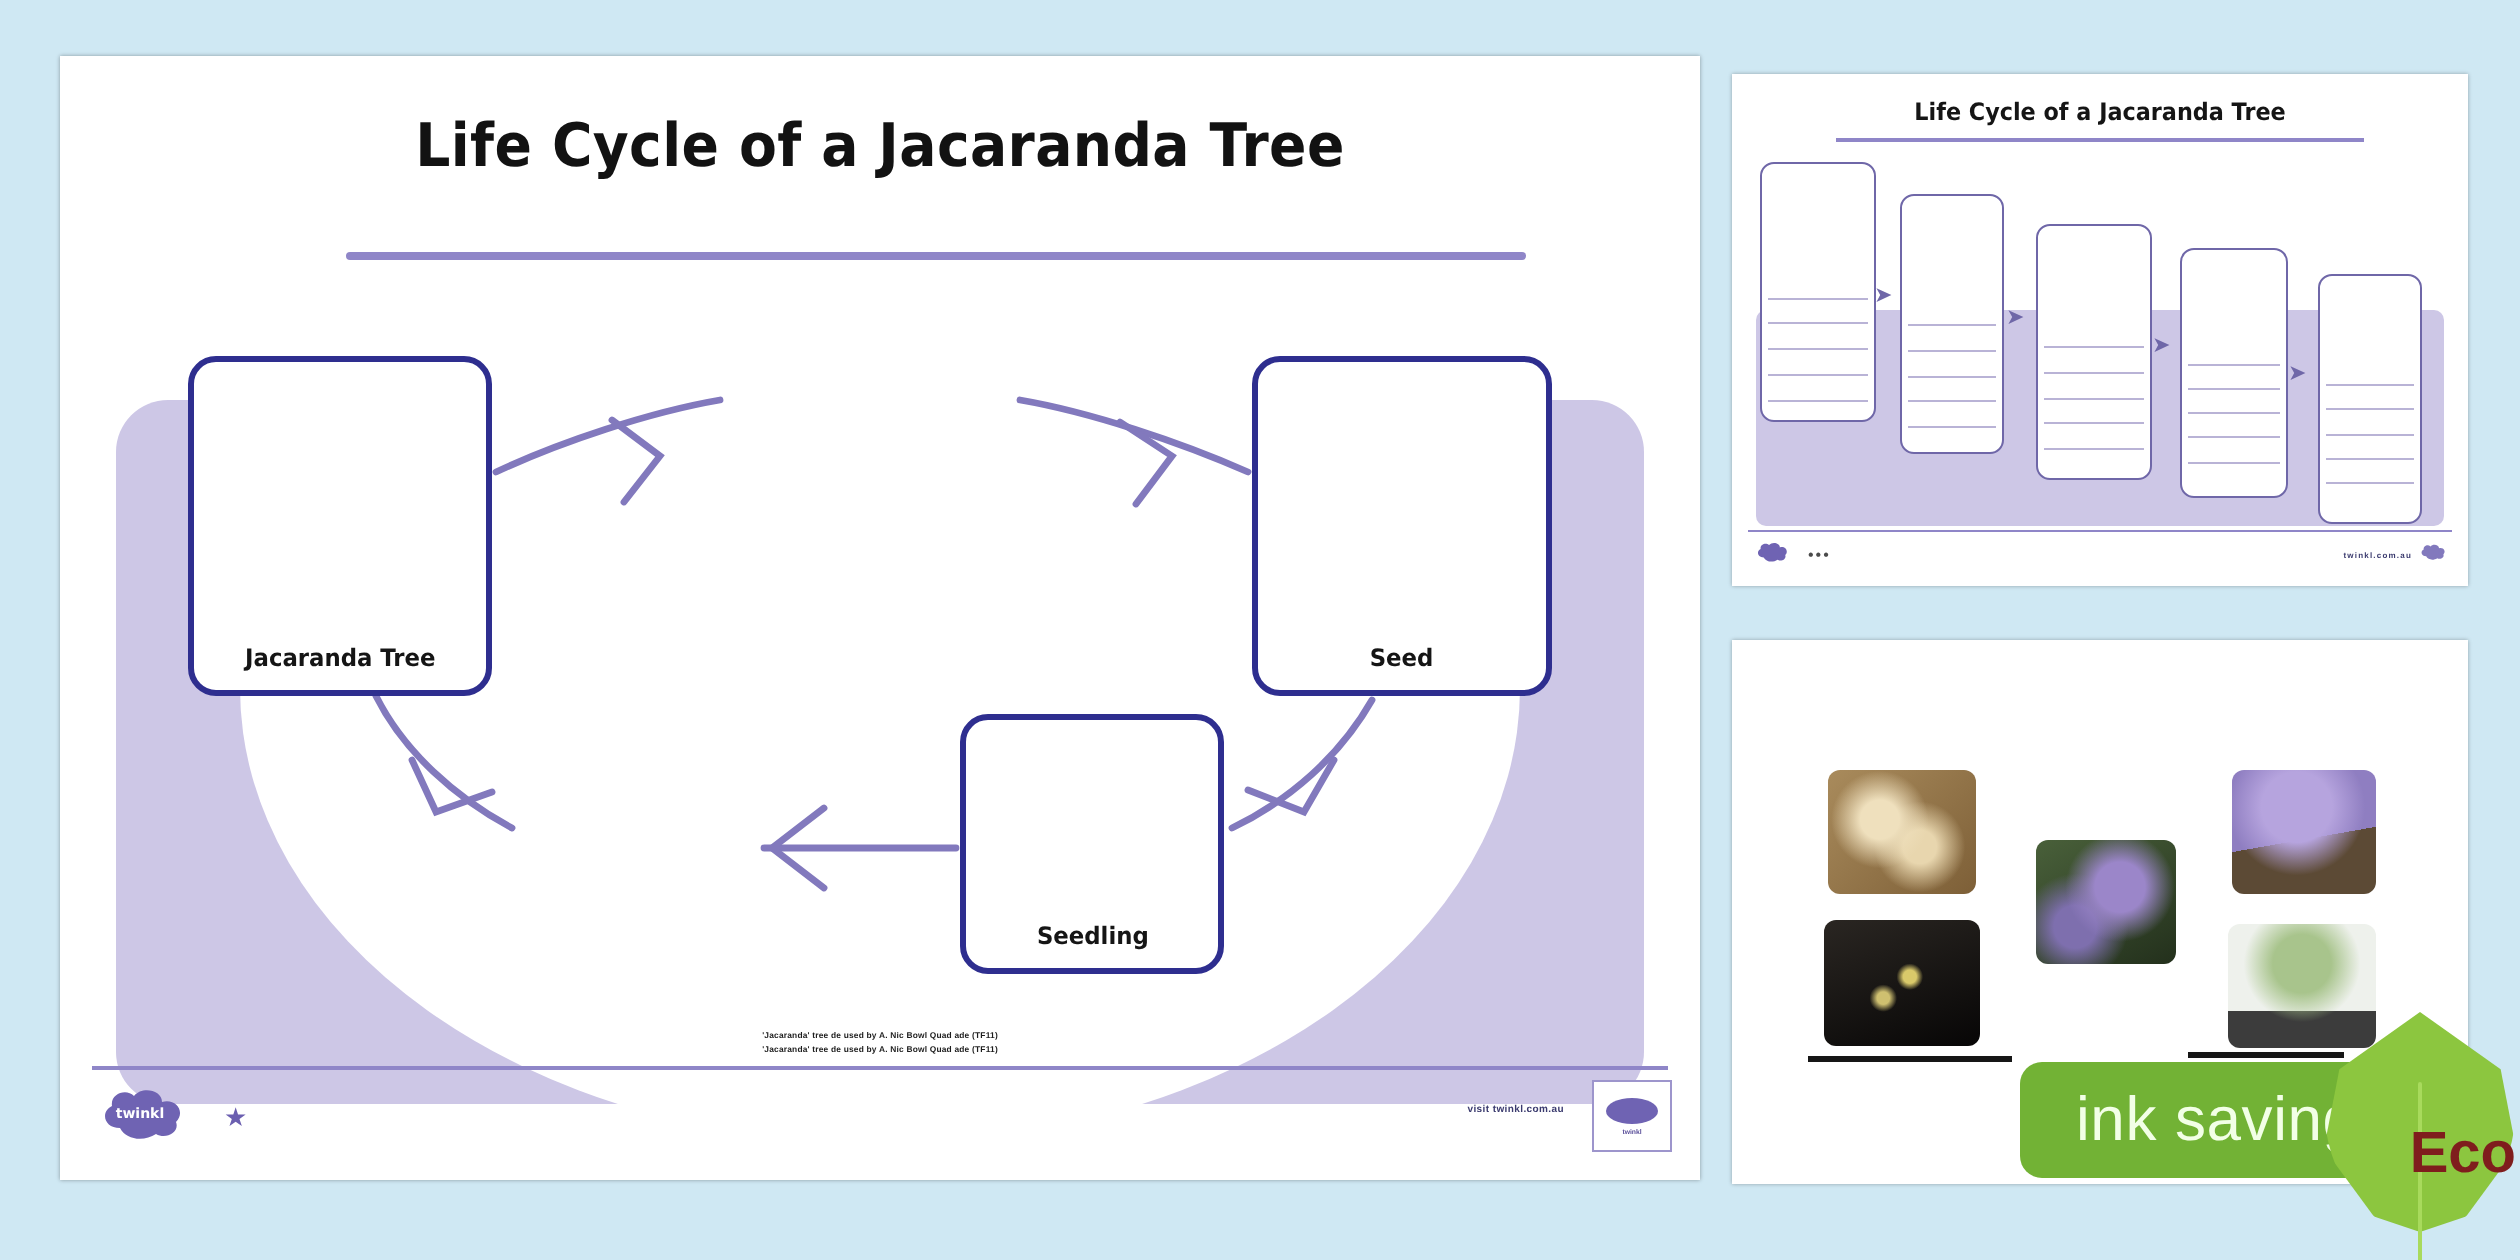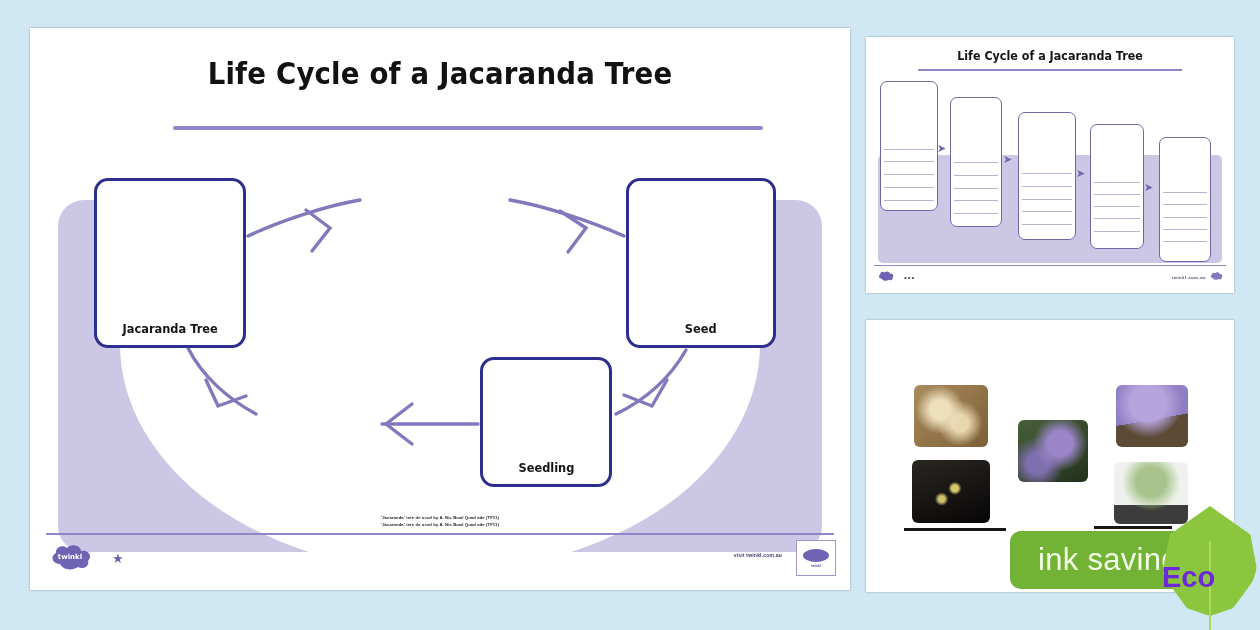--- a/index.html
+++ b/index.html
@@ -205,22 +205,22 @@
     border-radius: 50% 50% 50% 50% / 42% 42% 58% 58%;
     clip-path: polygon(50% 0%, 92% 26%, 100% 62%, 74% 93%, 50% 100%, 26% 93%, 0% 62%, 8% 26%);
   }
   .eco-leaf-vein {
     position: absolute; left: 50%; top: 10px;
     width: 2.4px; height: 98px; margin-left: -1.2px;
     background: #a8da5c; border-radius: 2px;
   }
   .eco-leaf-text {
     position: absolute; left: 0; top: 30px; width: 96px;
-    text-align: left;
-    color: #6d28d9; font-size: 29px; font-weight: bold;
+    text-align: right;
+    color: #7f1d1d; font-size: 29px; font-weight: bold;
   }
 </style>
 </head>
 <body>
 
 <div class="stage">
 
   <div class="main-page">
 
     <div class="title">Life Cycle of a Jacaranda Tree</div>

